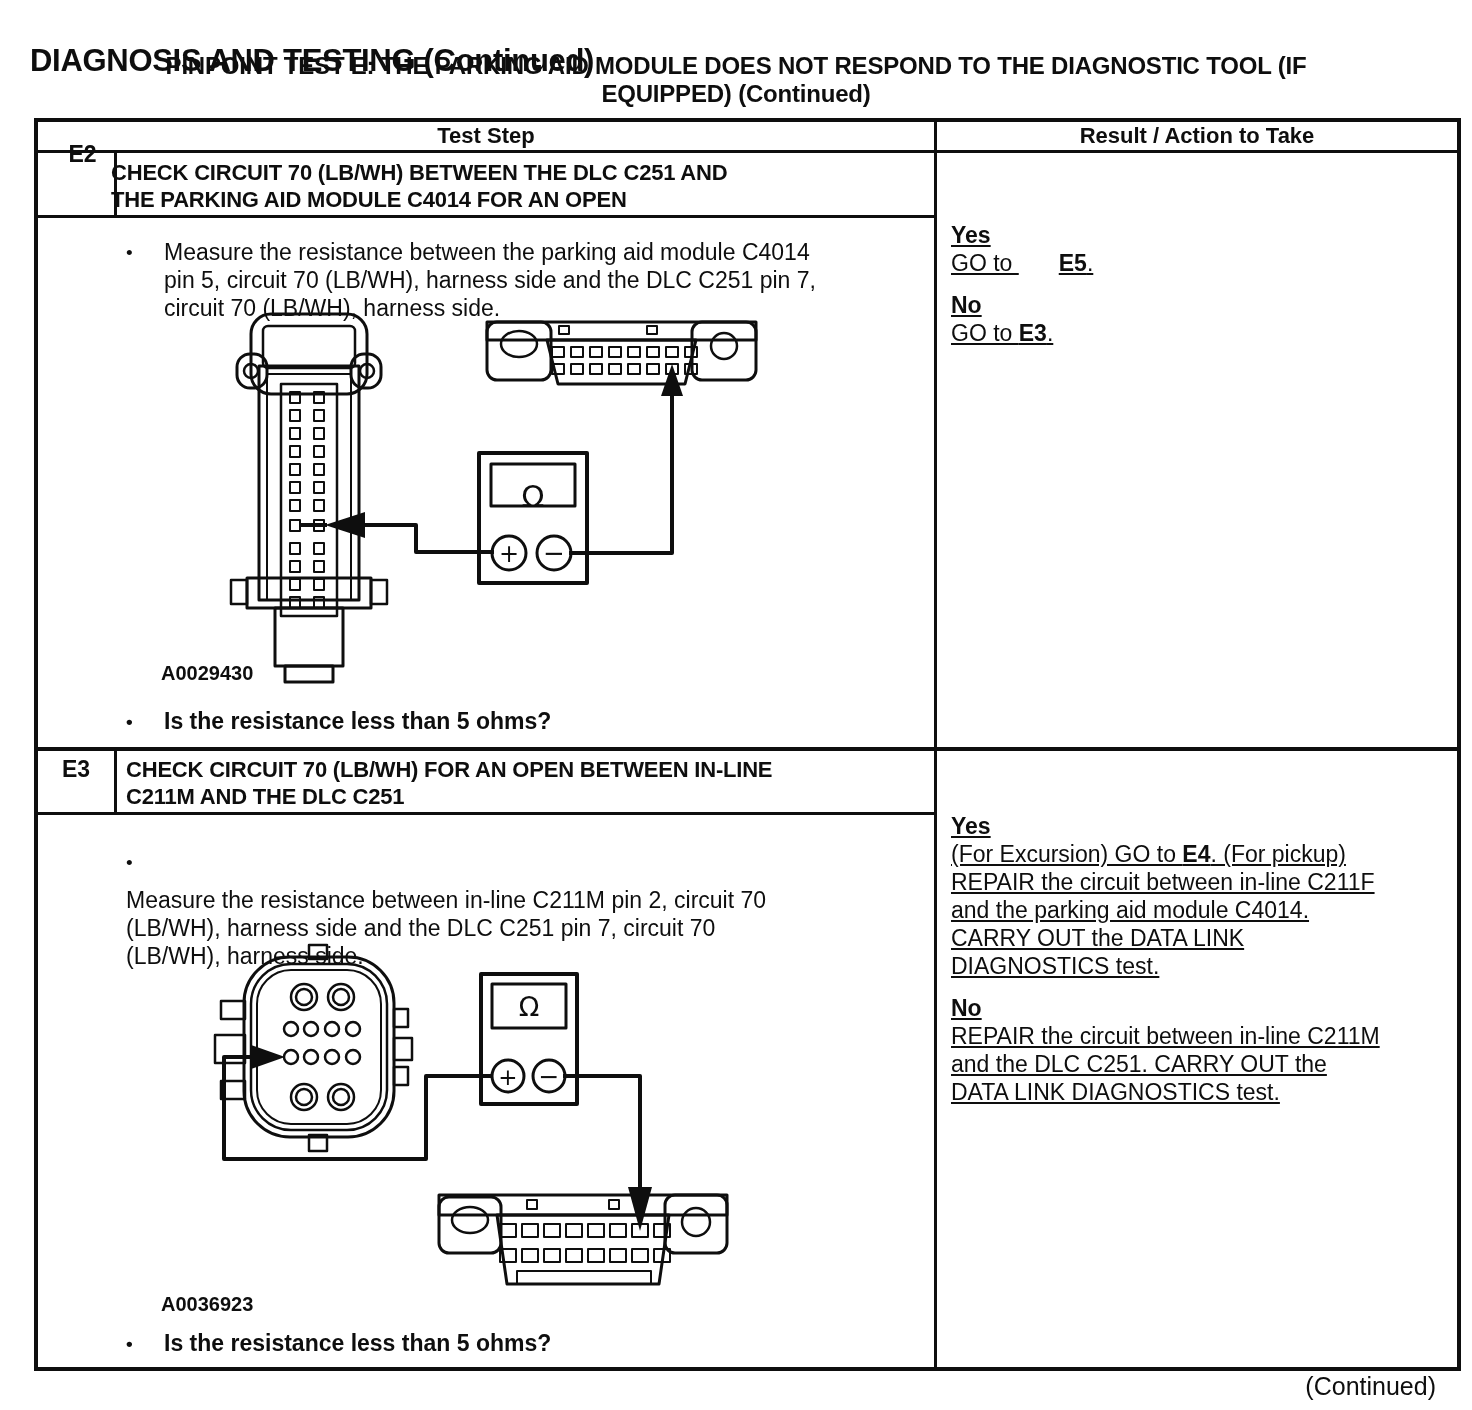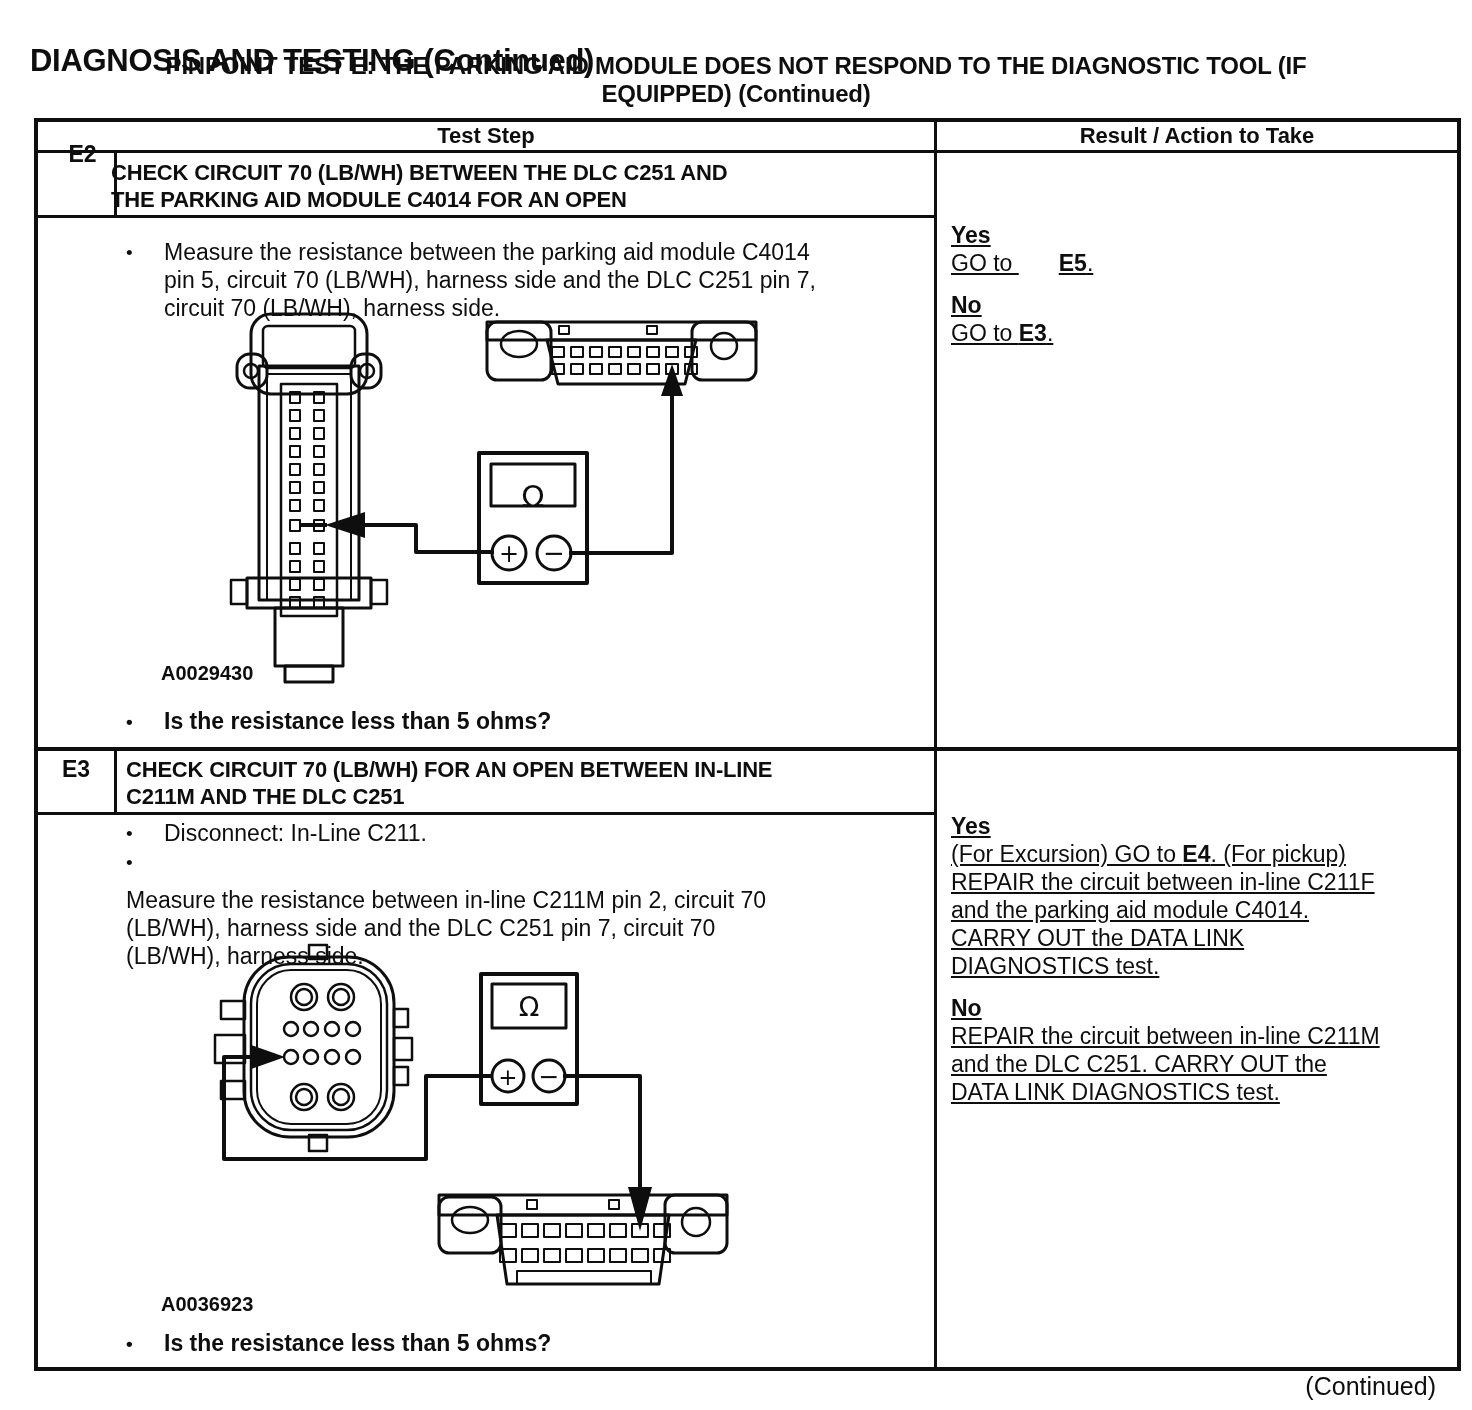--- a/index.html
+++ b/index.html
@@ -178,24 +178,20 @@
       <div class="action preline"><span>GO to </span><span style="font-weight: 700; margin-left: 40px;">E5</span><span>.</span></div>
       <div class="verdict">No</div>
       <div class="action preline"><span>GO to </span><span style="font-weight: 700;">E3</span><span>.</span></div>
     </div>
 
     <div class="cell stepnum" style="left:4px;top:632px;width:76px;height:62px;">E3</div>
     <div class="cell steptitle preline" style="left:92px;top:632px;width:800px;height:62px;">CHECK CIRCUIT 70 (LB/WH) FOR AN OPEN BETWEEN IN-LINE
 C211M AND THE DLC C251</div>
 
     <div class="cell bodycell" style="left:4px;top:697px;width:896px;height:552px;">
-      <div class="bullet" style="left:88px;top:4px;">
-        <span class="bmark"></span>
-        <span class="preline">Disconnect: In-Line C211.</span>
-      </div>
       <div class="bullet" style="left:88px;top:33px;flex-direction:column;">
         <span class="bmark"></span>
         <span class="preline">Measure the resistance between in-line C211M pin 2, circuit 70
 (LB/WH), harness side and the DLC C251 pin 7, circuit 70
 (LB/WH), harness side.</span>
       </div>
 
       <div class="figwrap" style="left:101px;top:124px;">
         <svg width="655" height="395" viewBox="0 0 655 395">
           <g stroke="#0e0e0e" fill="none" stroke-width="3" stroke-linejoin="round" stroke-linecap="square">

